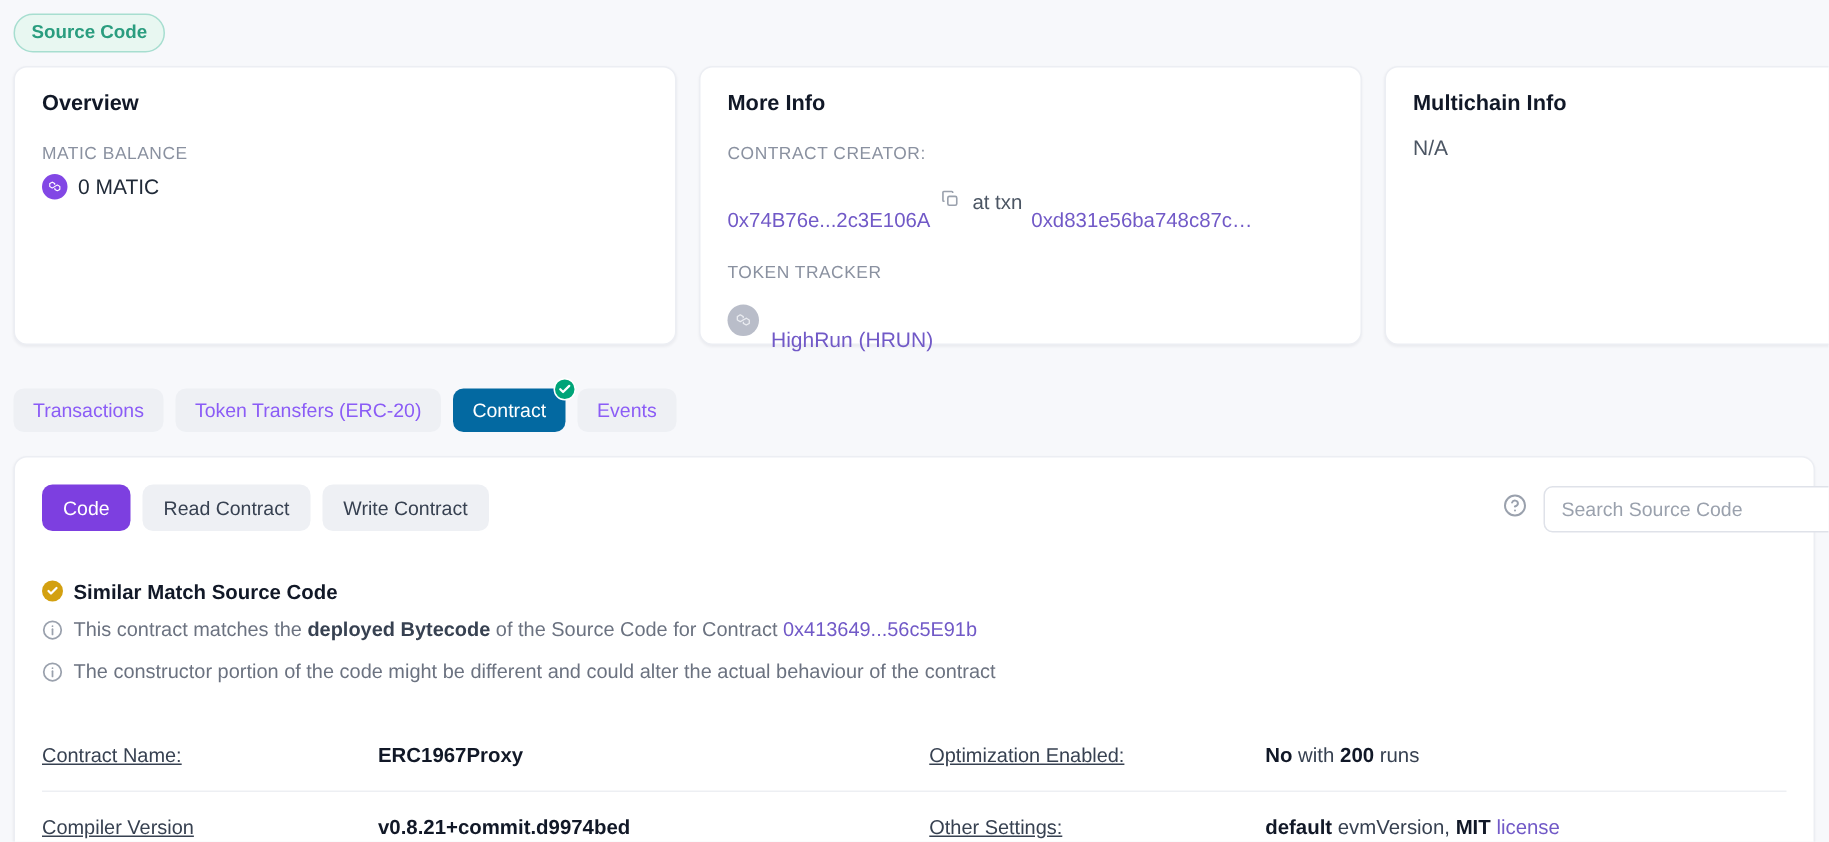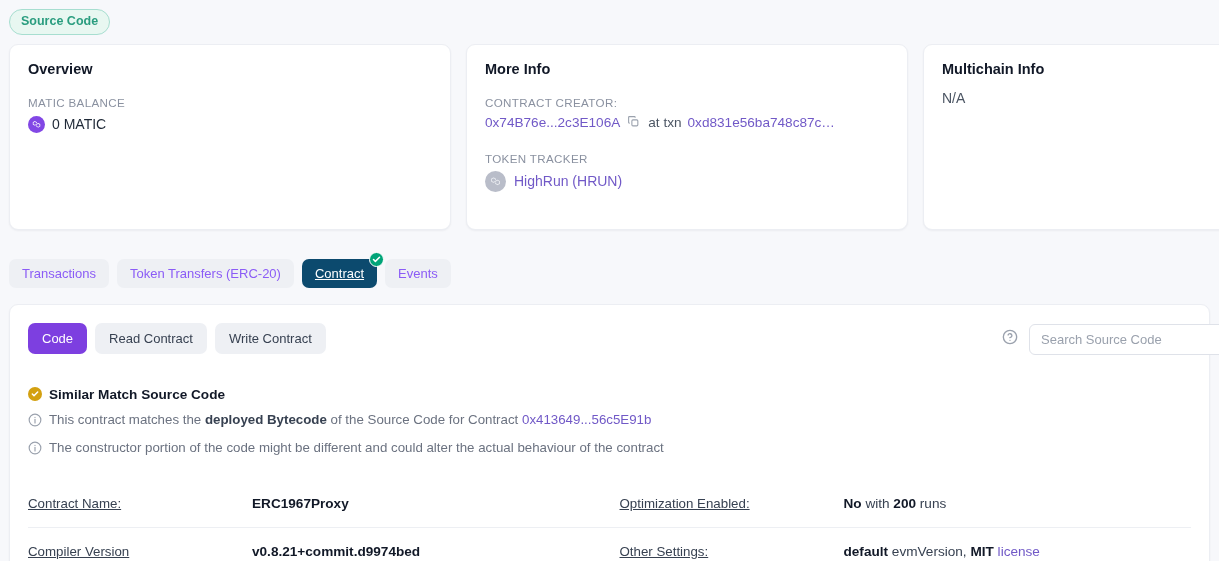--- a/index.html
+++ b/index.html
@@ -80,21 +80,21 @@
     border-radius: 50%;
     display: inline-flex;
     align-items: center;
     justify-content: center;
     flex: 0 0 auto;
   }
   .token-ico svg { display: block; }
   .token-ico.purple { background: #8247e5; }
   .token-ico.grey   { background: #b9bdc9; width: 21px; height: 21px; }
 
-  .link { color: #7159c7; text-decoration: none; }
+  .link { color: #7159c7; text-decoration: none; margin-top: 24px; }
 
   .creator-line {
     display: flex;
     align-items: center;
     font-size: 13.6px;
     color: #4b5563;
     white-space: nowrap;
   }
   .copy-ico { margin: 0 8px 0 7px; flex: 0 0 auto; }
   .attxn { color: #4b5563; margin-right: 6px; }
@@ -118,21 +118,21 @@
     position: relative;
     background: #eef0f4;
     color: #8b5cf6;
     border-radius: 7px;
     padding: 8px 13px;
     font-size: 13px;
     line-height: 1;
     cursor: pointer;
     white-space: nowrap;
   }
-  .tab.active { background: #0c4a6e; color: #fff; font-weight: 500; text-decoration: underline; }
+  .tab.active { background: #0369a1; color: #fff; font-weight: 500; }
   .check-badge {
     position: absolute;
     top: -7px; right: -7px;
     width: 15px; height: 15px;
     border-radius: 50%;
     background: #00a478;
     border: 1.5px solid #fff;
     display: flex; align-items: center; justify-content: center;
   }
 

